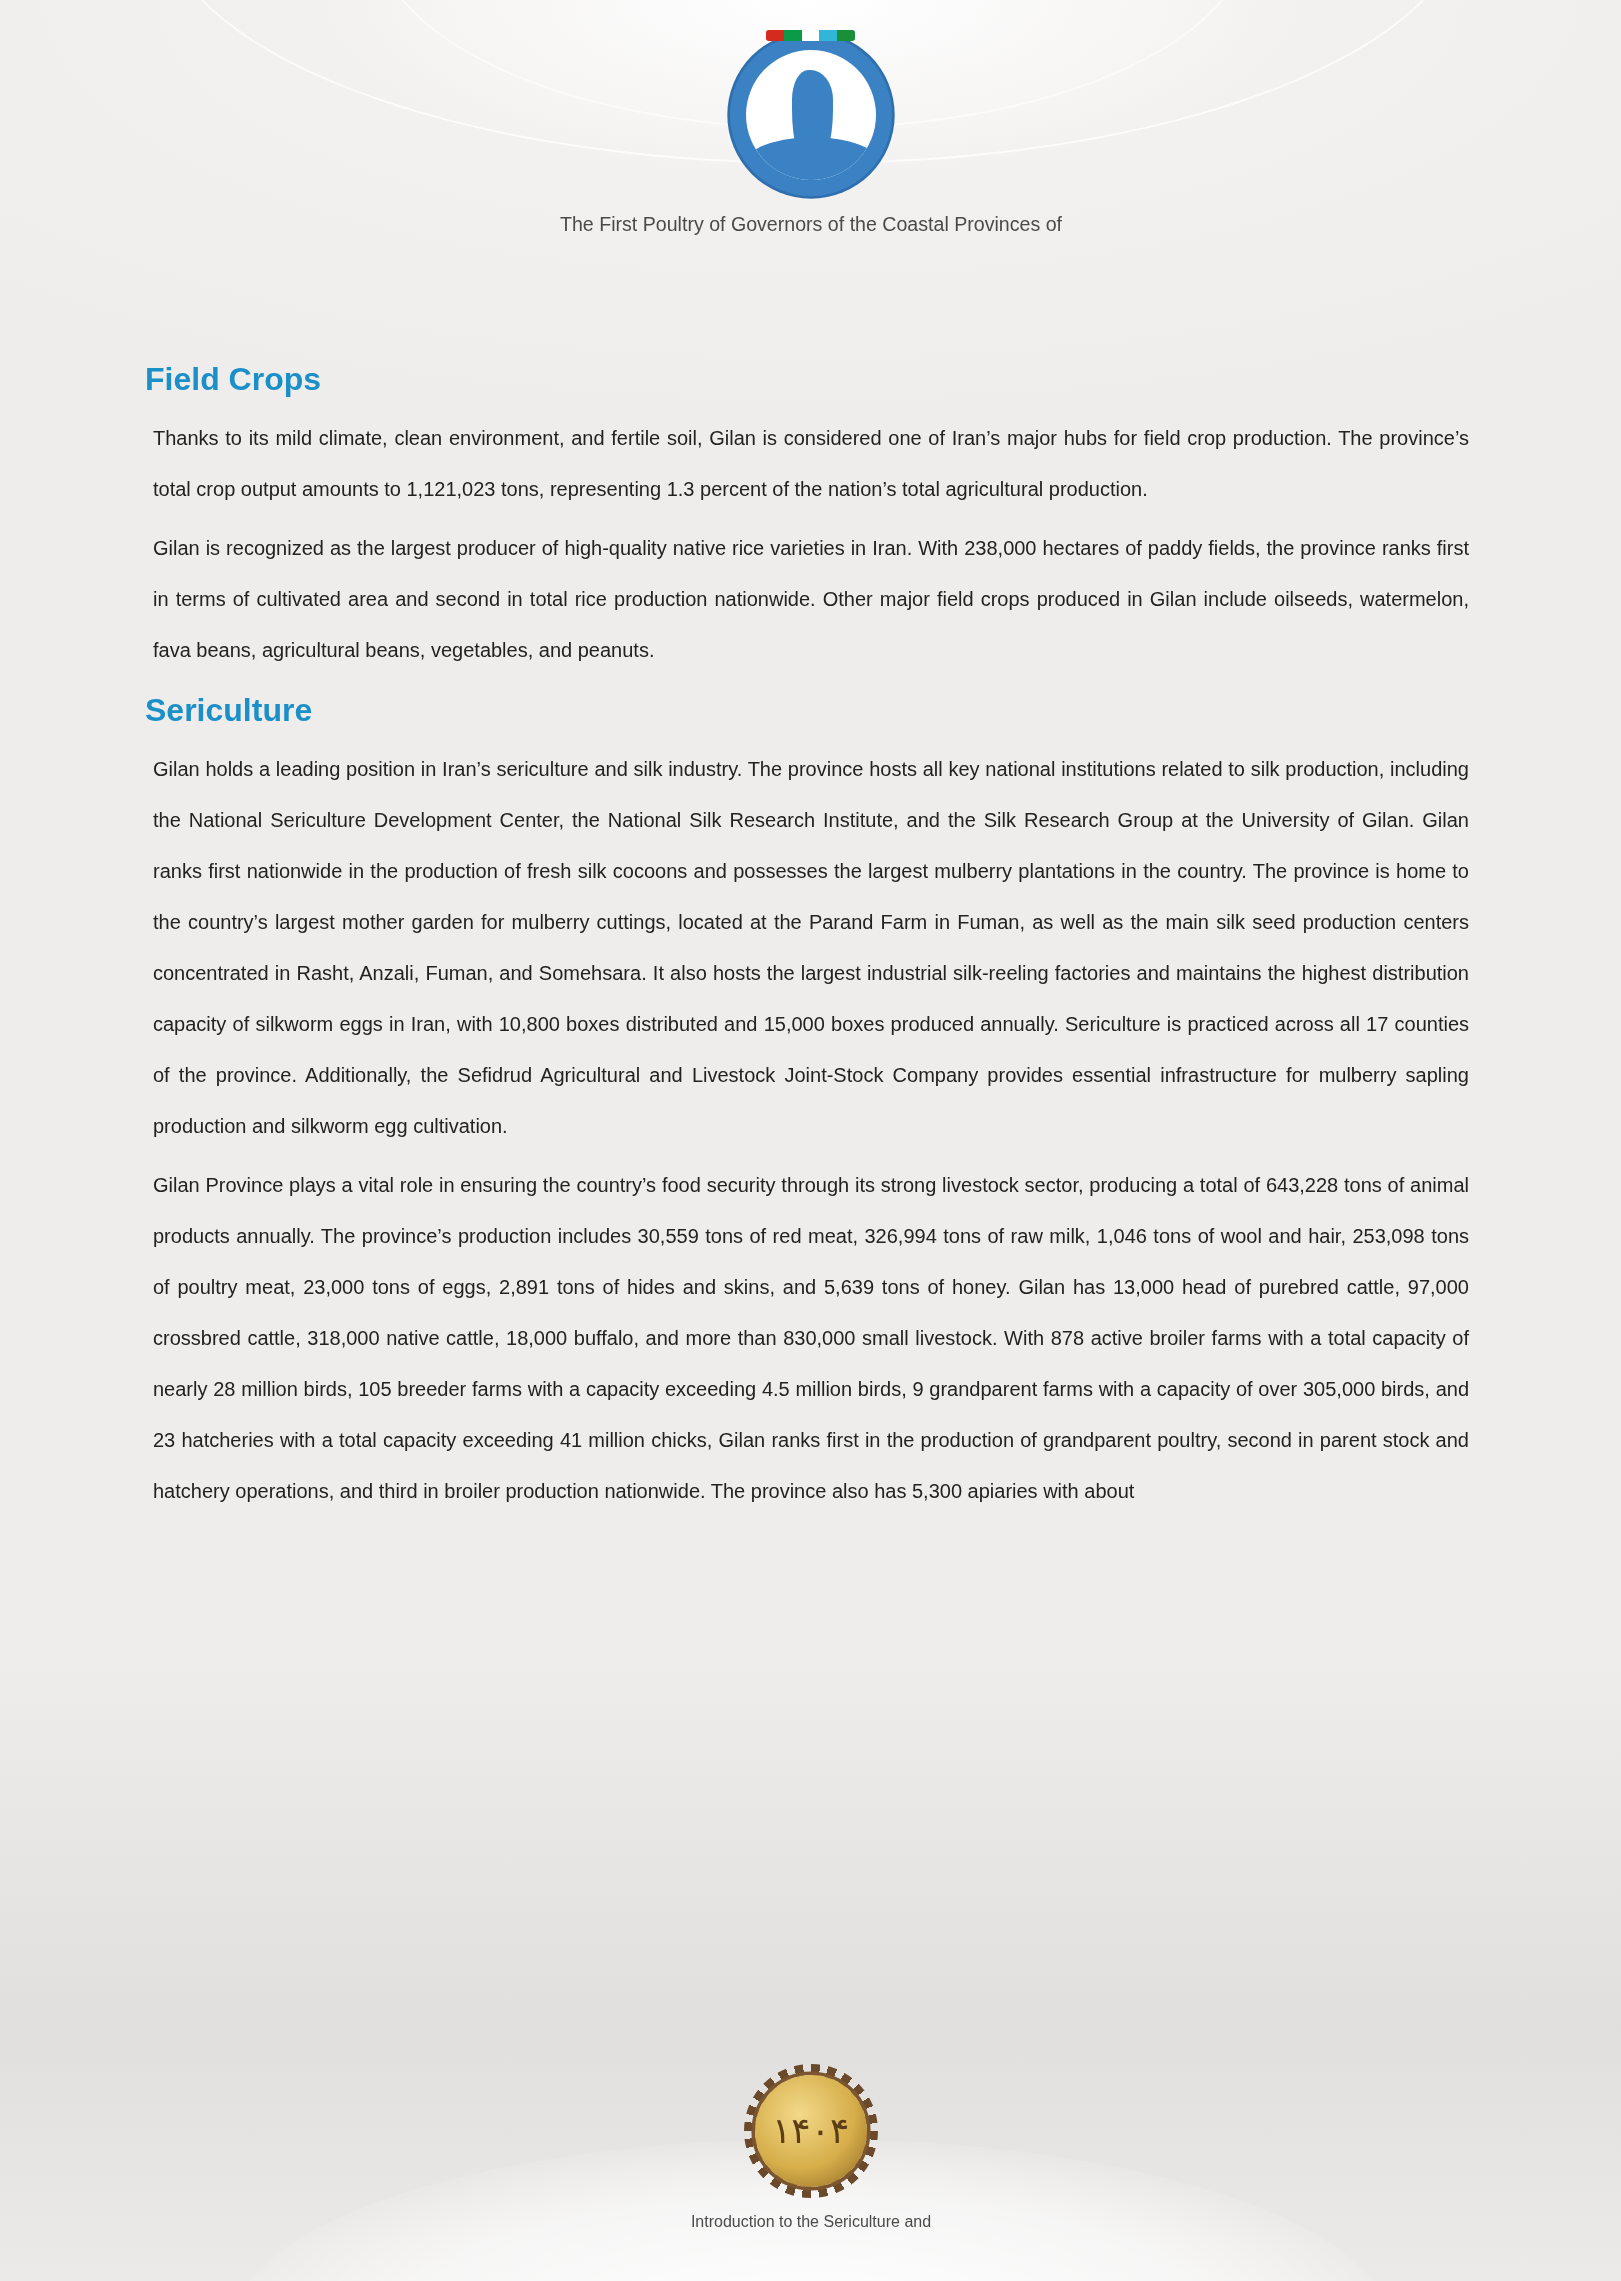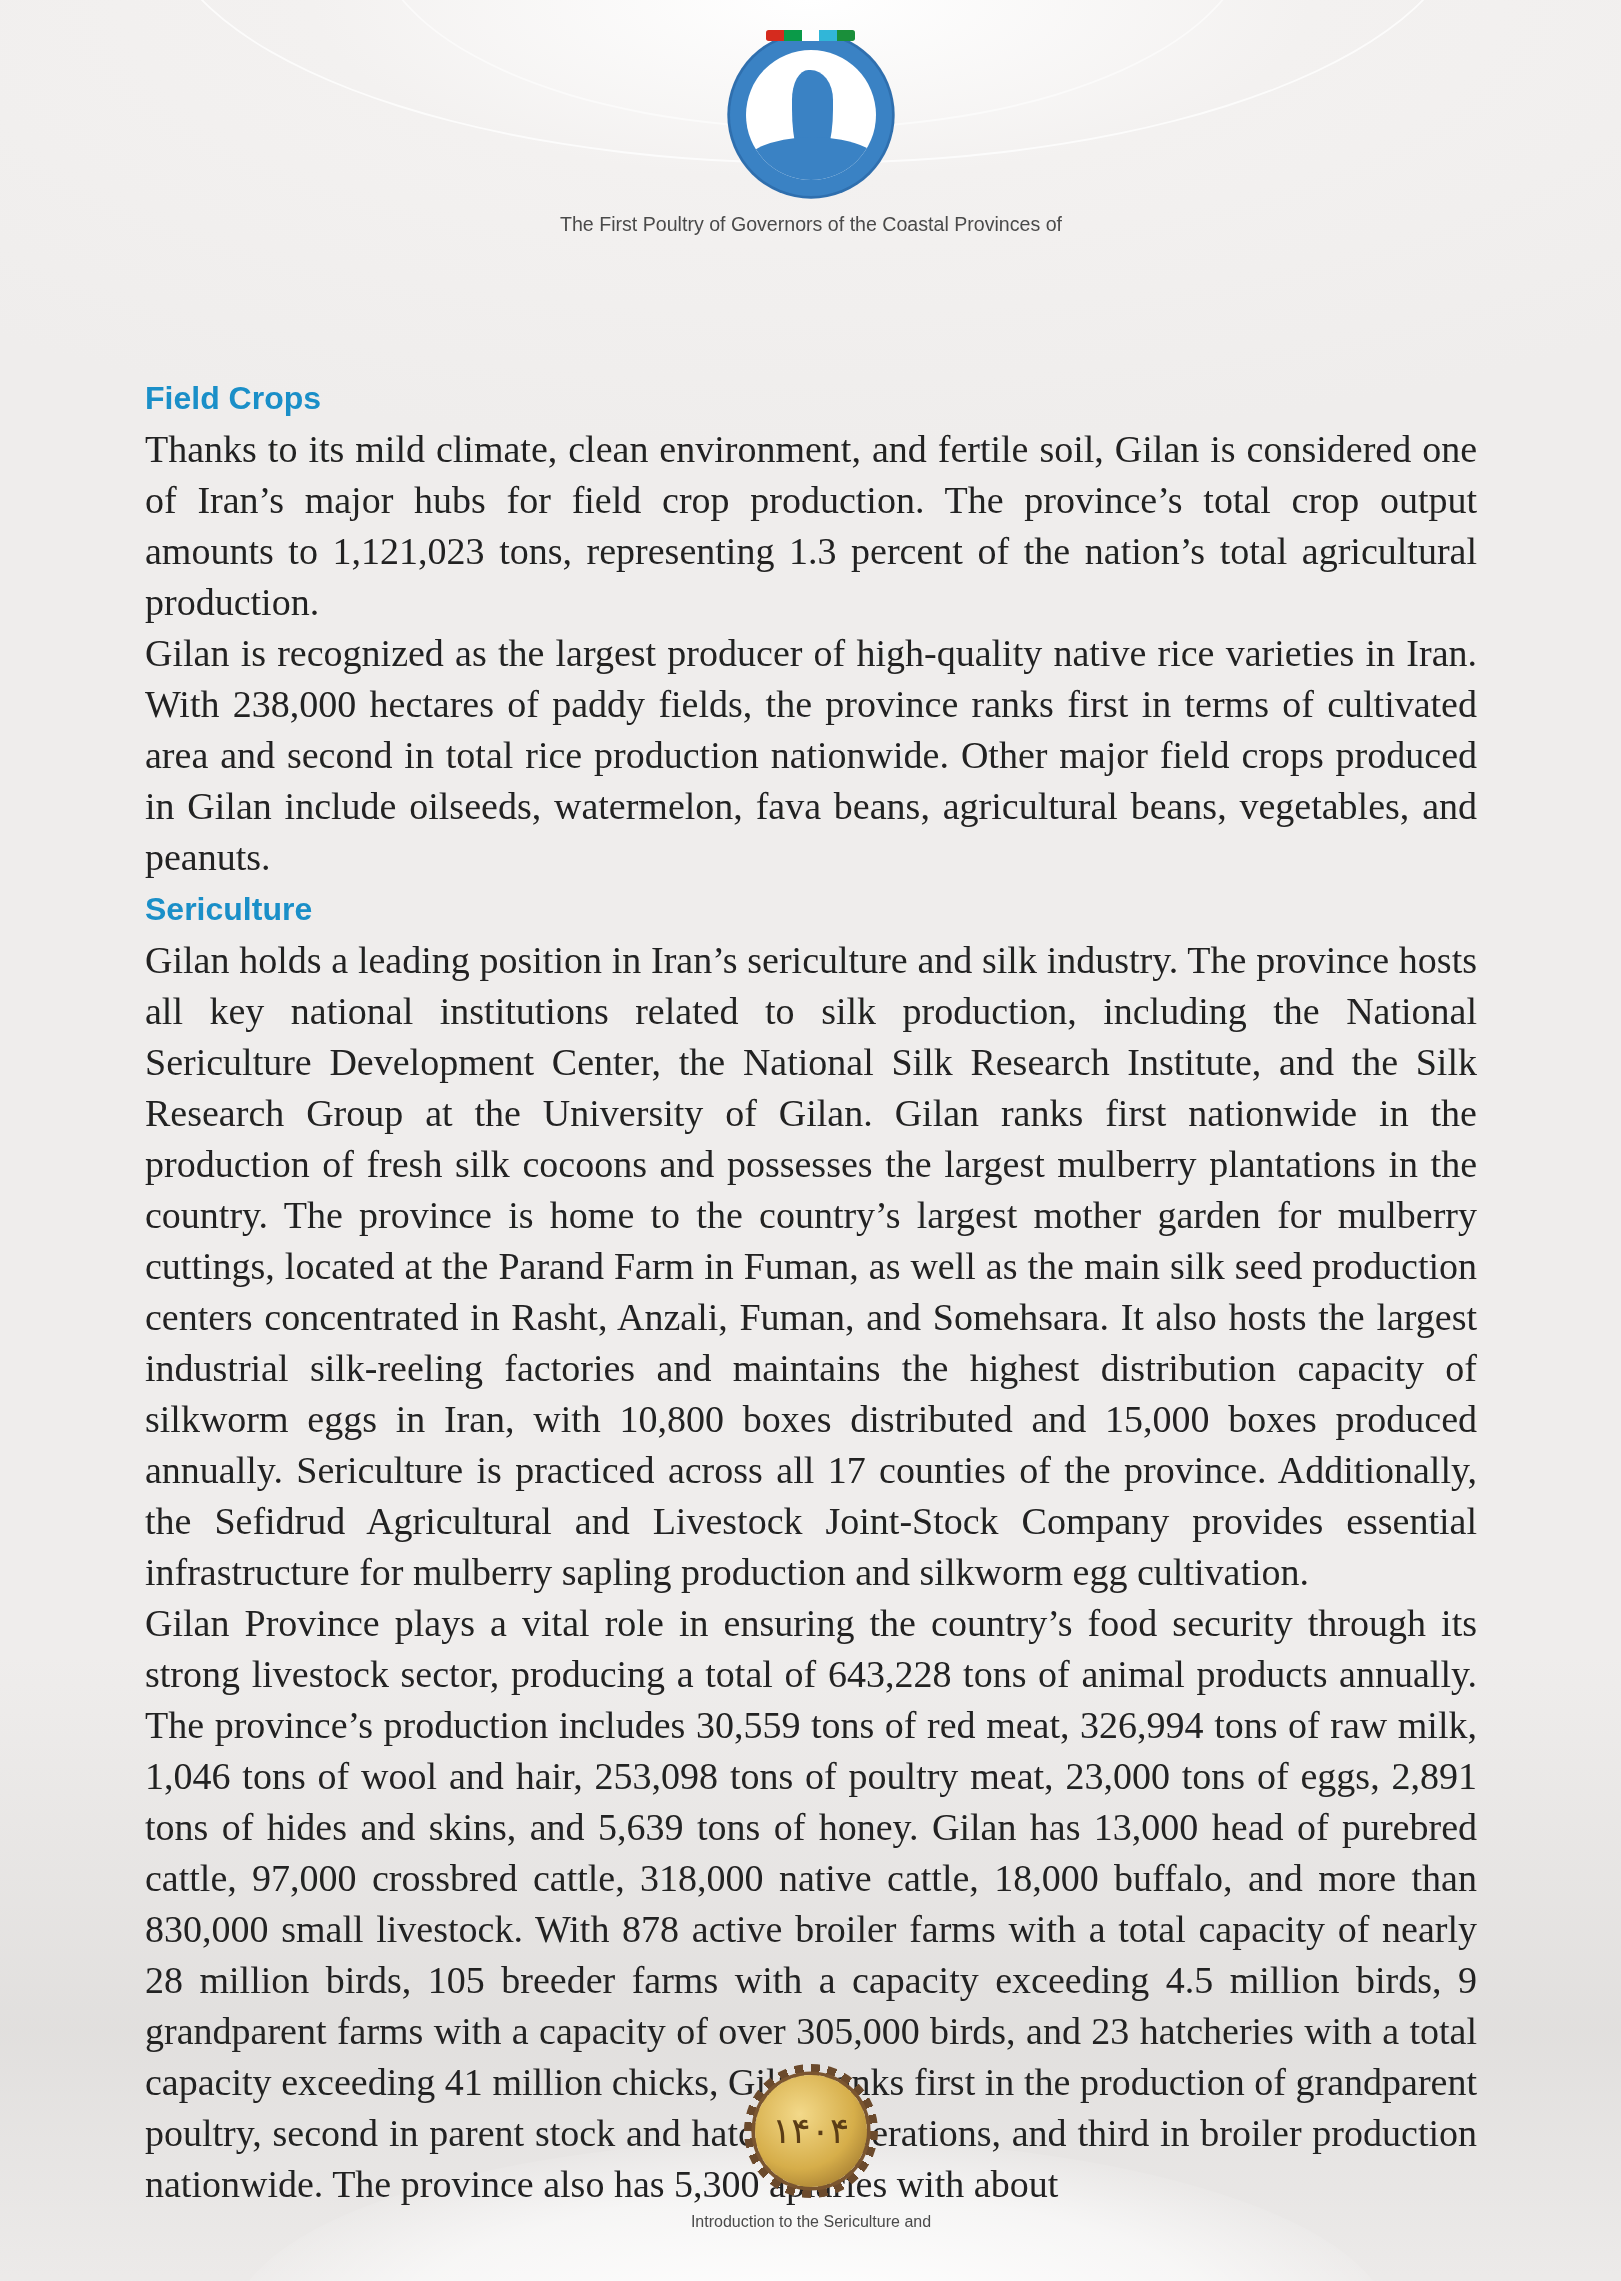--- a/index.html
+++ b/index.html
@@ -43,29 +43,29 @@
   }
   .logo-flags {
     position:absolute; left:36px; top:-3.6px; width:89px; height:10.7px;
     background: linear-gradient(to right, #d52b1e 0 20%, #0a9a48 20% 40%, #ffffff 40% 60%, #31b6d8 60% 80%, #1a8f3a 80% 100%);
     border-radius:2.7px;
   }
   .header-title {
     margin-top:16px; font-size:19.6px; line-height:25px; color:#4a4a4a;
   }
   .content {
-    position:absolute; left:145px; top:372px; width:1332px;
+    position:absolute; left:145px; top:353px; width:1332px;
   }
   h2 {
     margin:0; color:#1a8fc8; font-size:32px; font-weight:bold; line-height:52px;
     font-family: "Liberation Sans", sans-serif;
   }
   p {
-    margin:0; font-size:38px; line-height:51px; text-align:justify; color:#222;
-    font-family: Liberation Serif, serif;
+    margin:8px; font-size:20px; line-height:51px; text-align:justify; color:#222;
+    font-family: Liberation Sans, sans-serif;
   }
   .footer {
     position:absolute; top:2064px; left:0; width:1622px; text-align:center;
   }
   .seal {
     width:134px; height:134px; margin:0 auto; border-radius:50%; position:relative;
     background: repeating-conic-gradient(#6b4a2c 0deg 8deg, transparent 8deg 15deg);
   }
   .seal-core {
     position:absolute; left:10.7px; top:10.7px; width:112px; height:112px; border-radius:50%;

